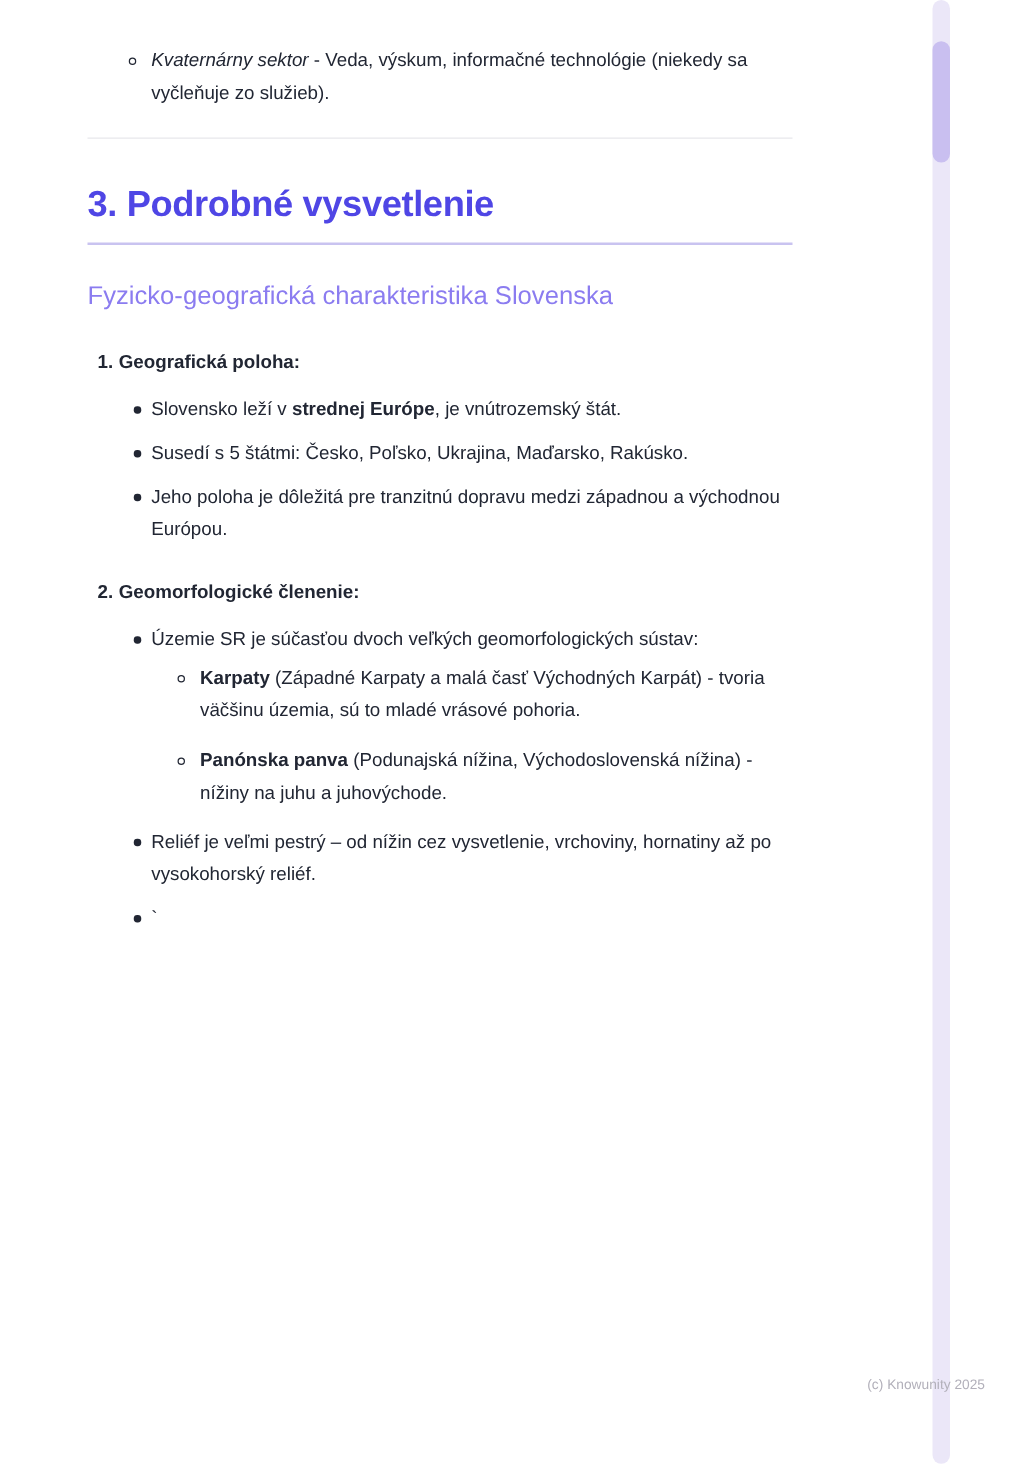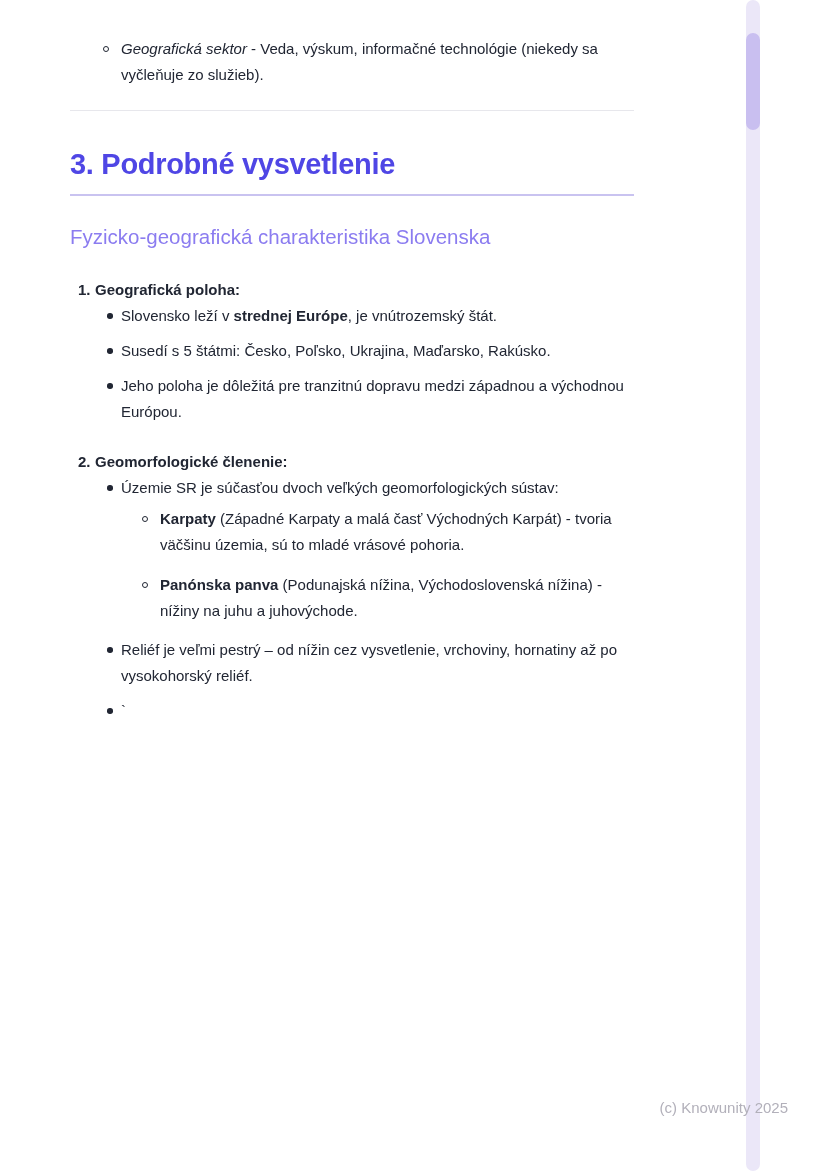--- a/index.html
+++ b/index.html
@@ -45,56 +45,56 @@
   h2 {
     margin-top:27px;
     font-size:20.5px; line-height:28px; font-weight:400;
     color:#8b7cf0;
   }
 
   .num-row { display:flex; padding-left:8px; margin-top:26px; }
   .num { flex:0 0 17px; font-weight:700; }
   .num-label { font-weight:700; }
 
-  .bullets { }
+  .bullets { margin-top:12px; }
   .bullets .row { padding-left:37px; margin-bottom:9px; }
 
   .sub-bullets { margin-top:5px; }
   .sub-bullets .row { padding-left:21px; margin-bottom:14px;justify-content:center; }
   .sub-bullets .row:last-child { margin-bottom:4px; }
 
   .gap-lg { margin-top:22px; }
 
   
   .scroll-track {
     position:absolute; left:746px; top:0; width:14px; height:1171px;
     background:#ebe7f8; border-radius:7px;
   }
   .scroll-thumb {
     position:absolute; left:0; top:33px; width:14px; height:97px;
     background:#c9bff0; border-radius:7px;
   }
 
   .footer {
     position:absolute; top:1100px; right:40px;
-    font-size:15px; line-height:16px; color:#b2b0ba; z-index:5;
+    font-size:11px; line-height:16px; color:#b2b0ba; z-index:5;
   }
 </style>
 </head>
 <body>
 
 <div class="content">
 
   <div class="intro">
     <div class="row">
       <span class="mk-wide">
           <span class="ring"></span>
         </span>
       <div class="li-text">
-        <span class="i">Geografická sektor</span><span> - Veda, výskum, informačné technológie (niekedy sa vyčleňuje zo služieb).</span>
+        <span class="i">Kvaternárny sektor</span><span> - Veda, výskum, informačné technológie (niekedy sa vyčleňuje zo služieb).</span>
       </div>
     </div>
   </div>
 
   <hr class="divider">
 
   <h1>3. Podrobné vysvetlenie</h1>
   <div class="h1-rule"></div>
 
   <h2>Fyzicko-geografická charakteristika Slovenska</h2>

